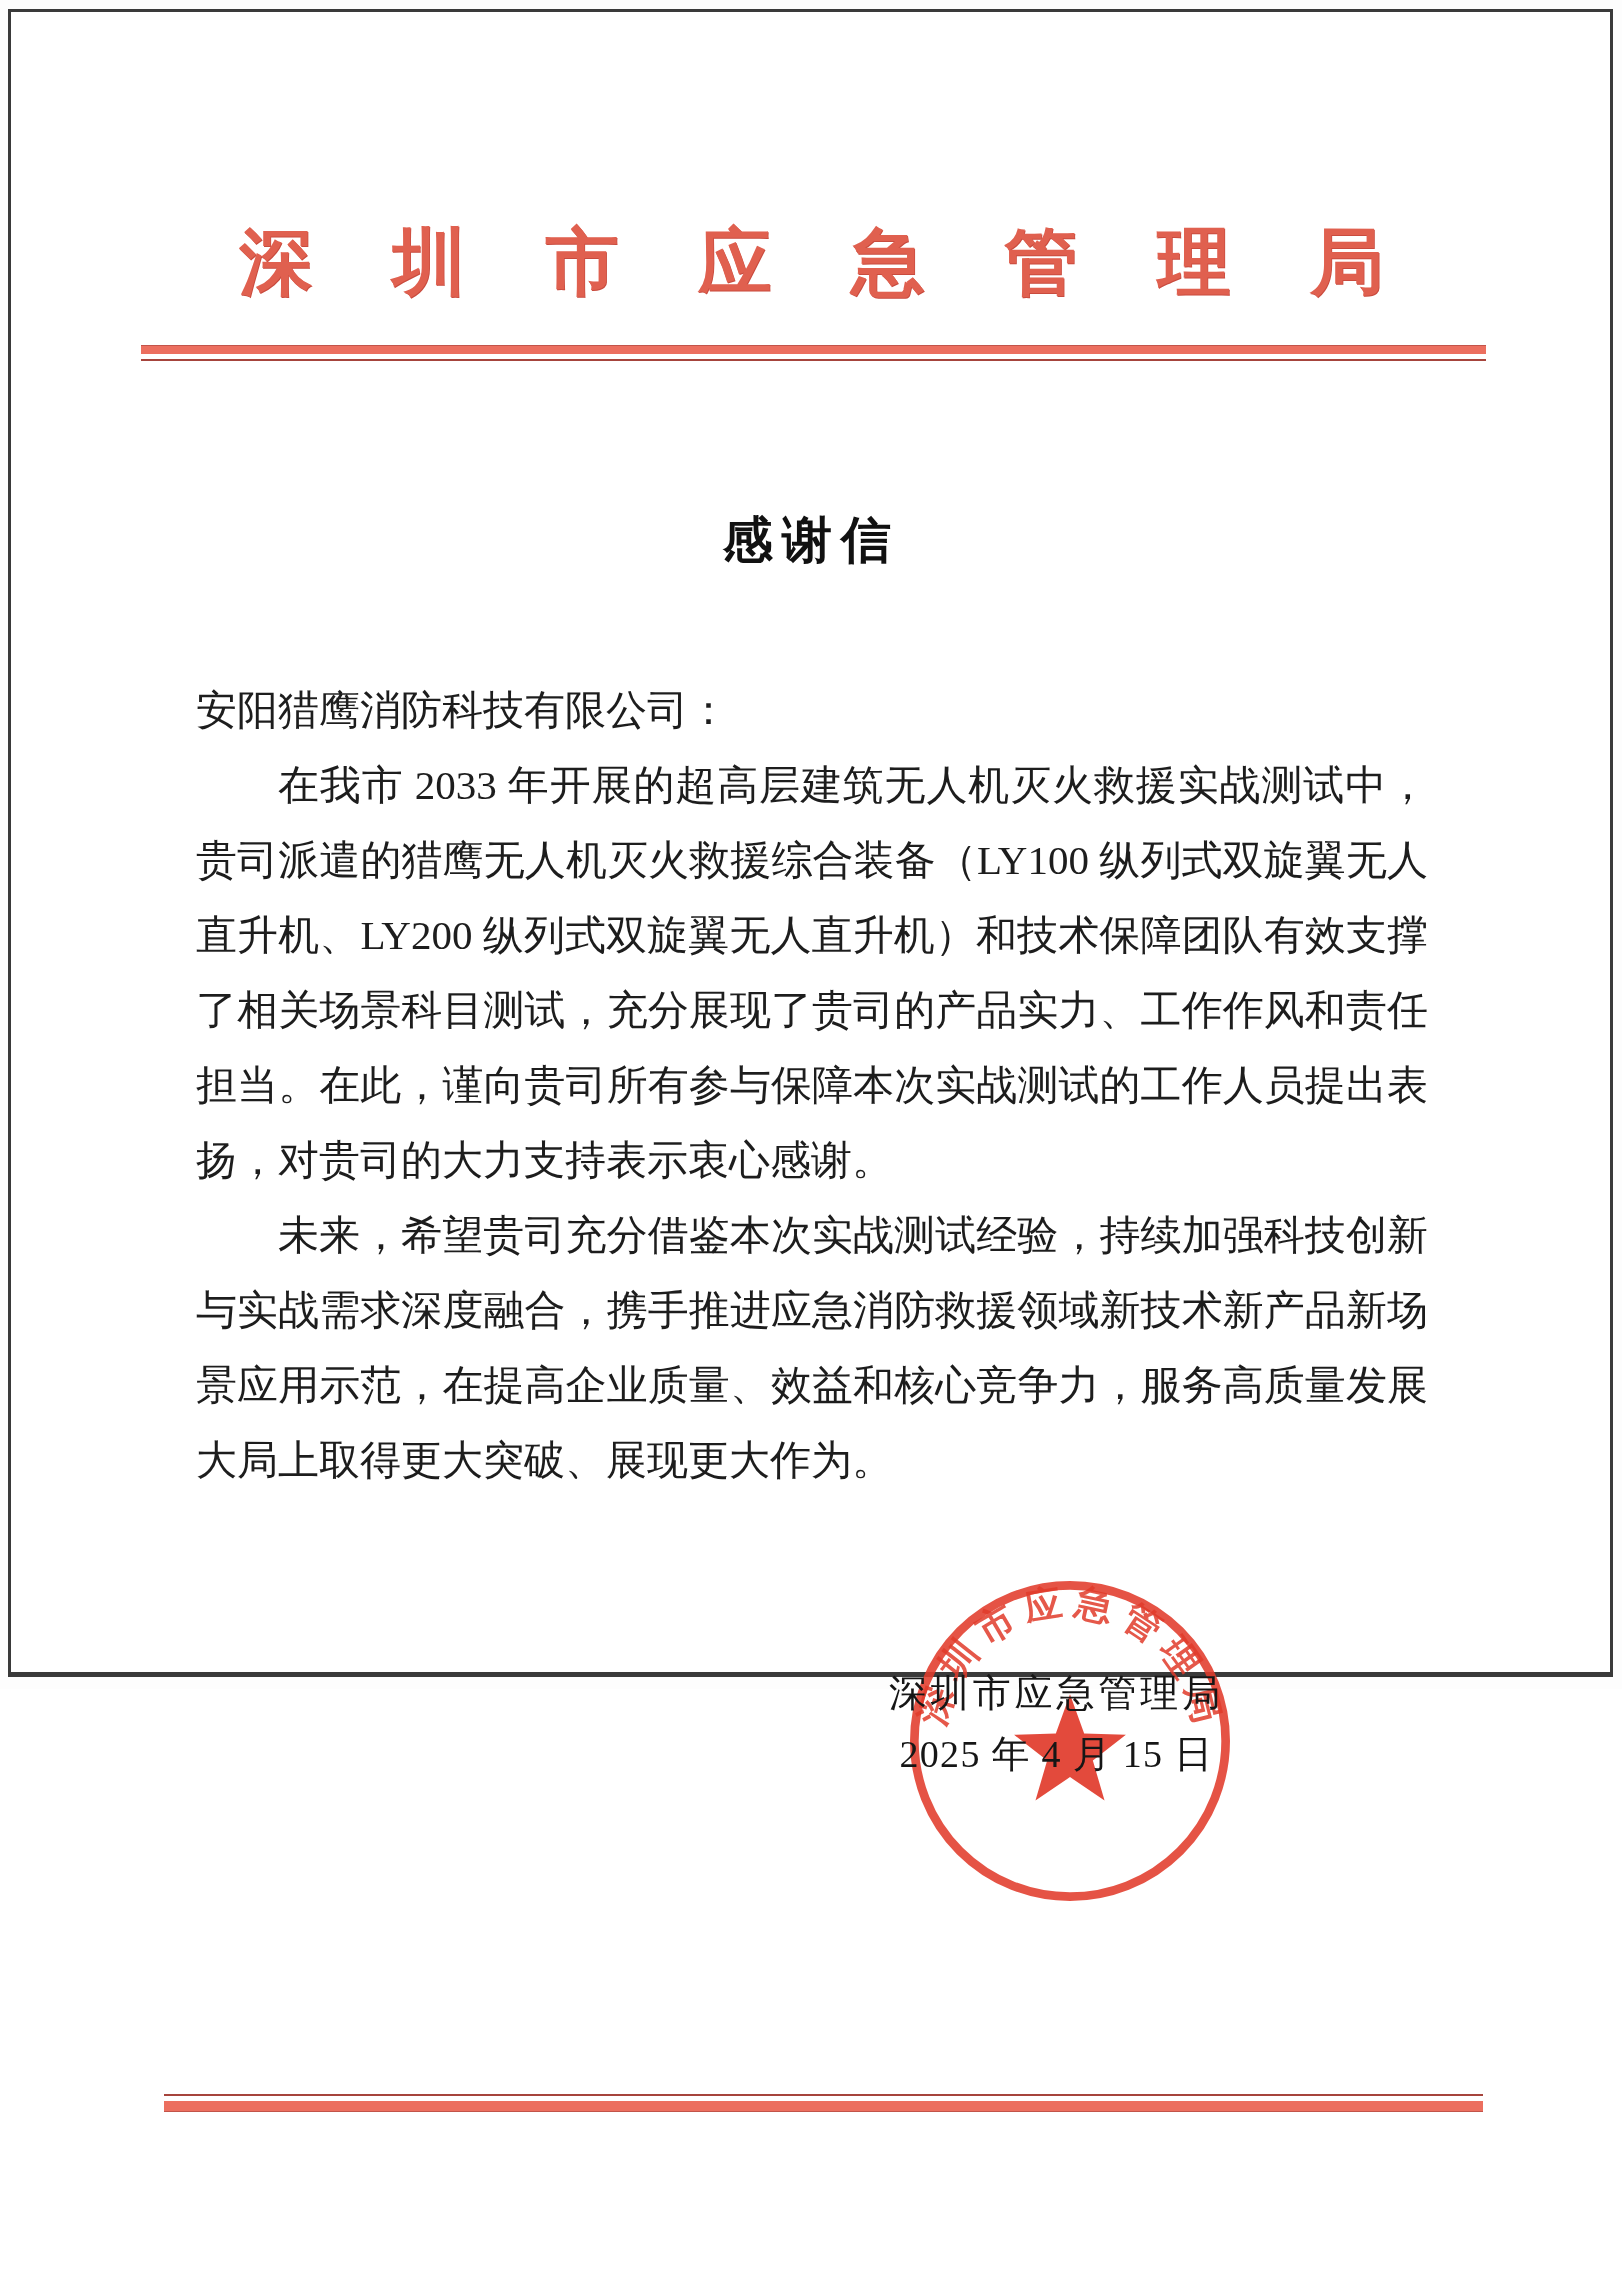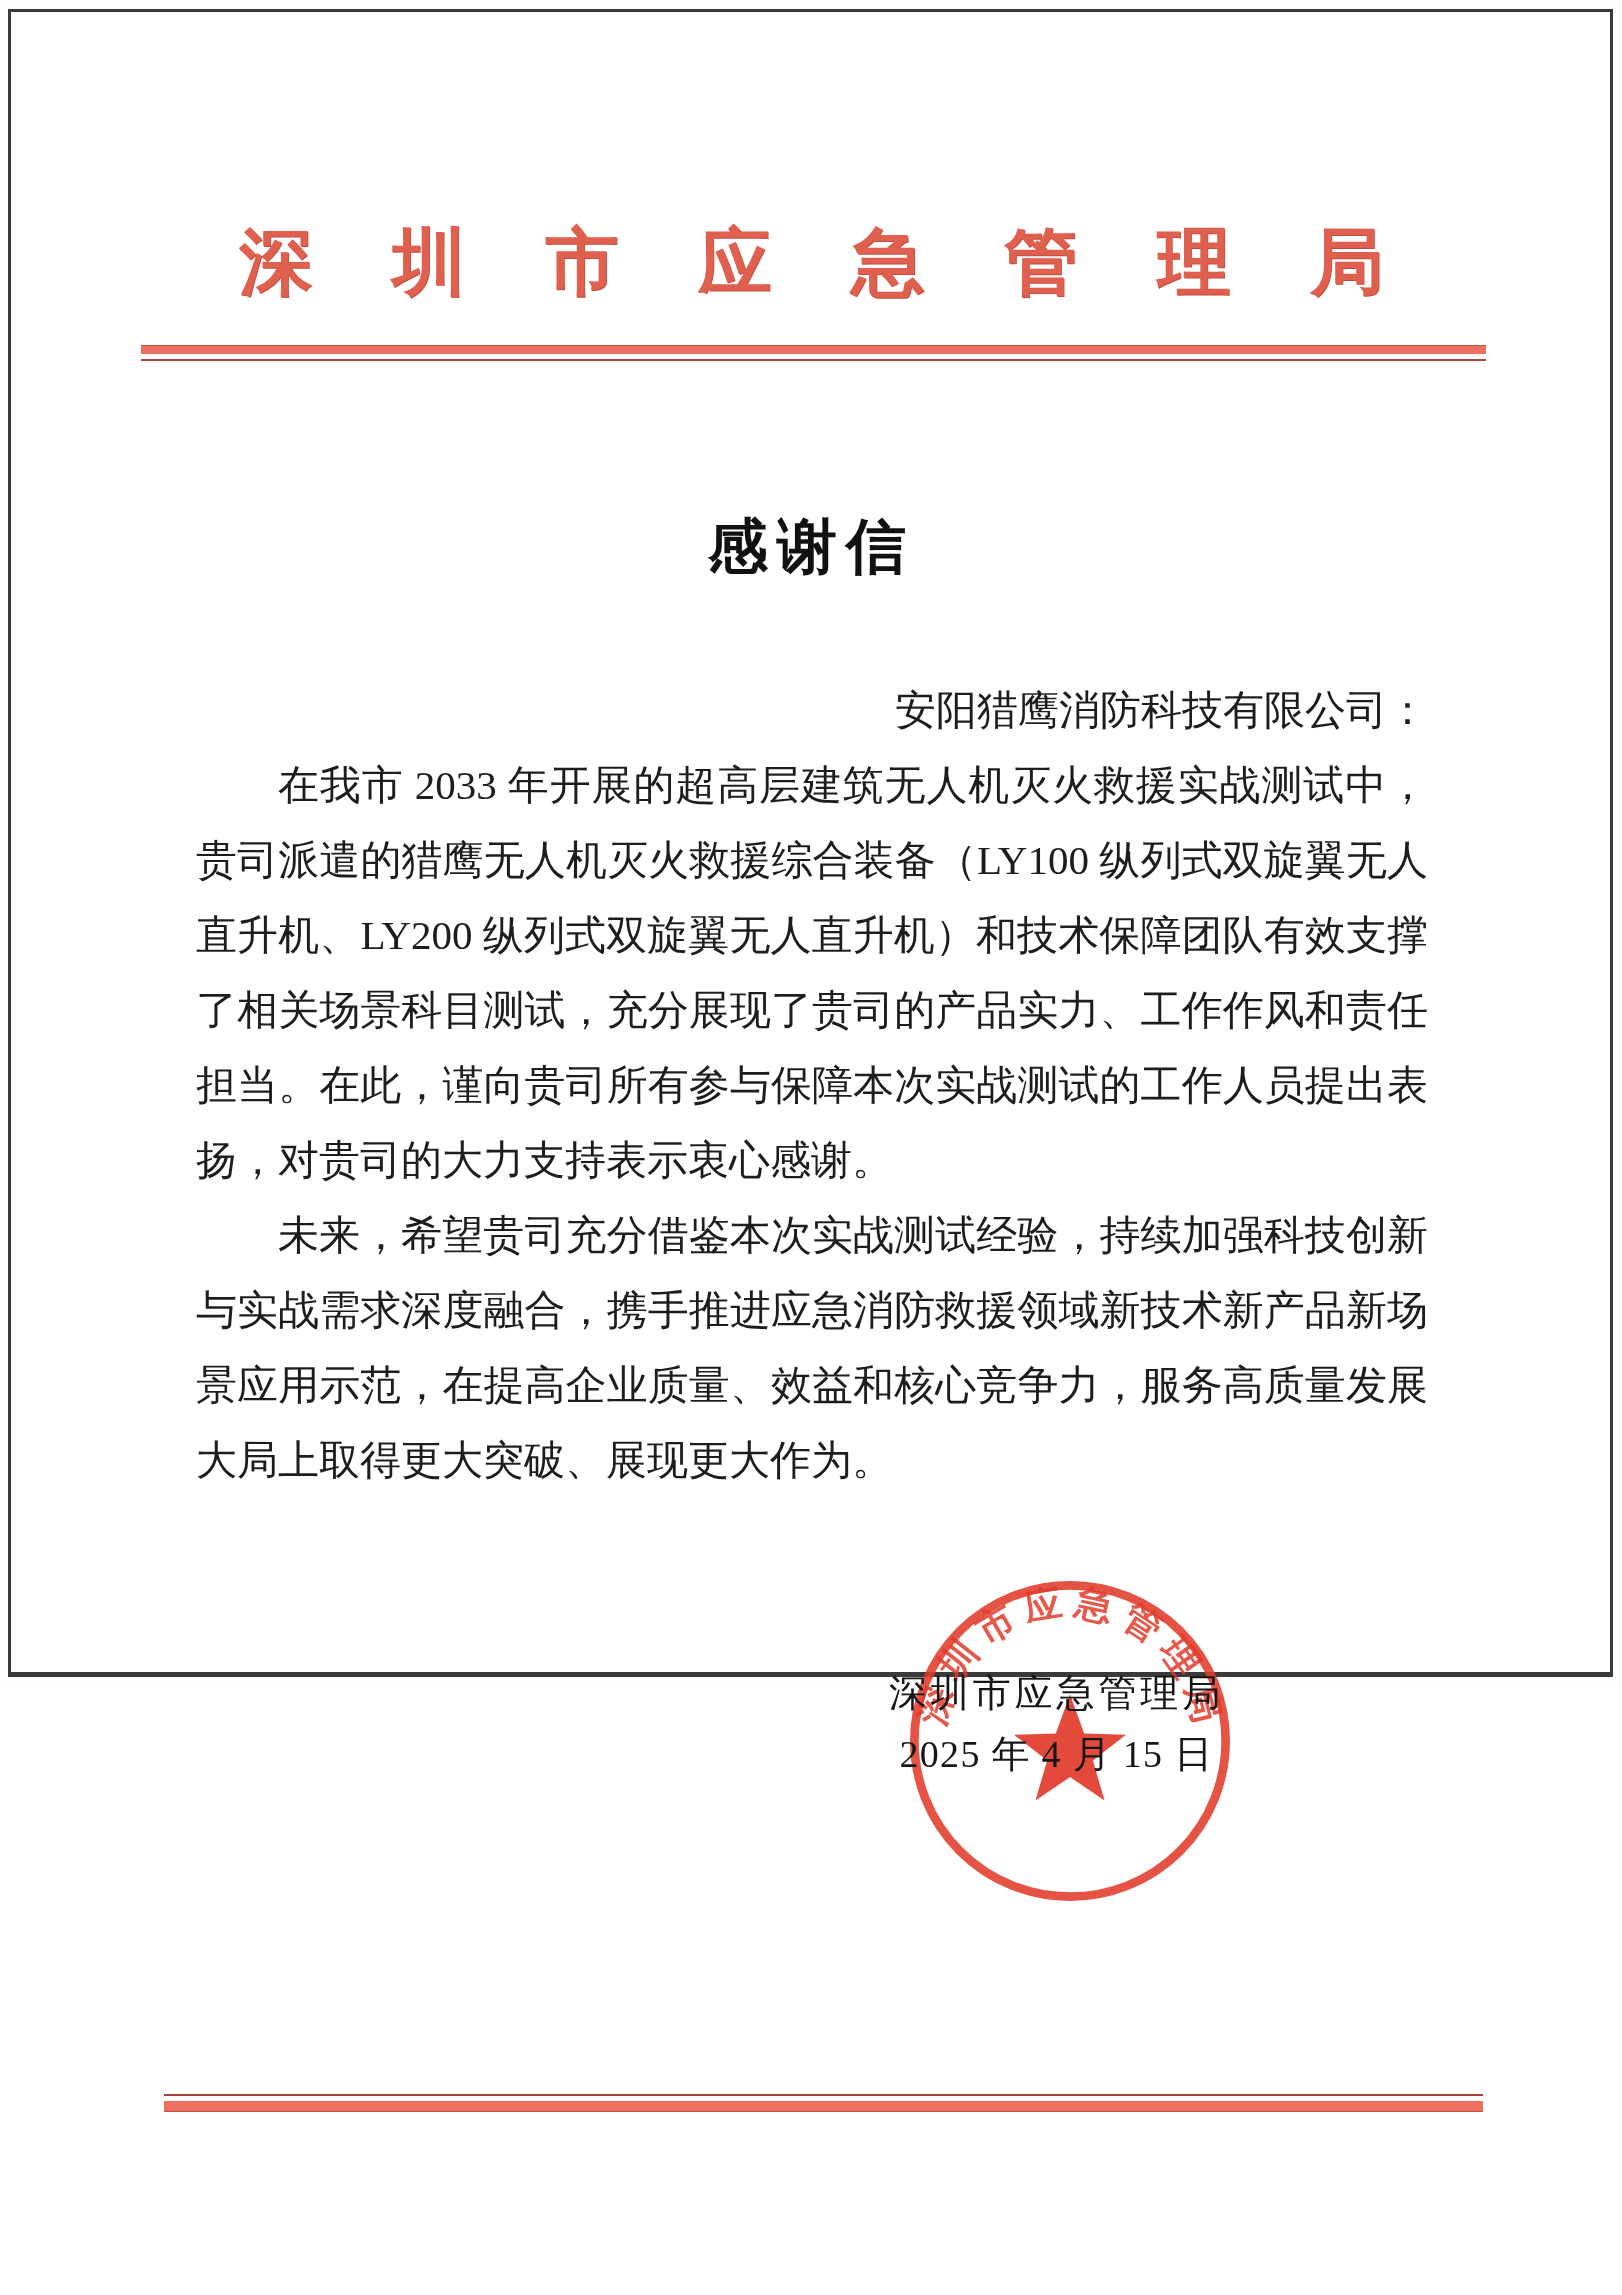--- a/index.html
+++ b/index.html
@@ -17,25 +17,25 @@
                 font-size:73px; font-weight:bold; color:#e0604f;
                 letter-spacing:80px; padding-left:80px; line-height:1.5;
                 text-shadow:0.7px 0.7px 0 #c94b3e; }
 
   
   .rules-top { position:absolute; top:345px; left:141px; width:1345px; }
   .rules-top .thick { height:8.5px; background:#ec6f5f; border-top:1.3px solid #c2544a; }
   .rules-top .thin  { margin-top:5.9px; height:2px; background:#a6443c; }
 
   .doc-title { position:absolute; top:507px; left:0; right:0; text-align:center;
-               font-size:60px; font-weight:bold; color:#111; letter-spacing:9.2px; }
+               font-size:50px; font-weight:bold; color:#111; letter-spacing:9.2px; }
 
   .content { position:absolute; top:673px; left:196px; width:1232px;
              font-size:41px; line-height:75px; color:#1d1d1d; }
-  .salutation { text-align:right; }
+  .salutation { text-align:left; }
   .content p.para { text-align:justify; text-indent:2em; }
 
   
   .sign-block { position:absolute; top:1673px; left:772px; width:569px;
                 text-align:center; color:#161616; z-index:3; }
   .sign-line { font-size:38px; line-height:41px; letter-spacing:3.9px; }
   .date-line { font-size:38px; line-height:41px; margin-top:20px; letter-spacing:1.3px; }
 
   
   .seal { position:absolute; top:1574px; left:903px; width:334px; height:334px; z-index:2; }

